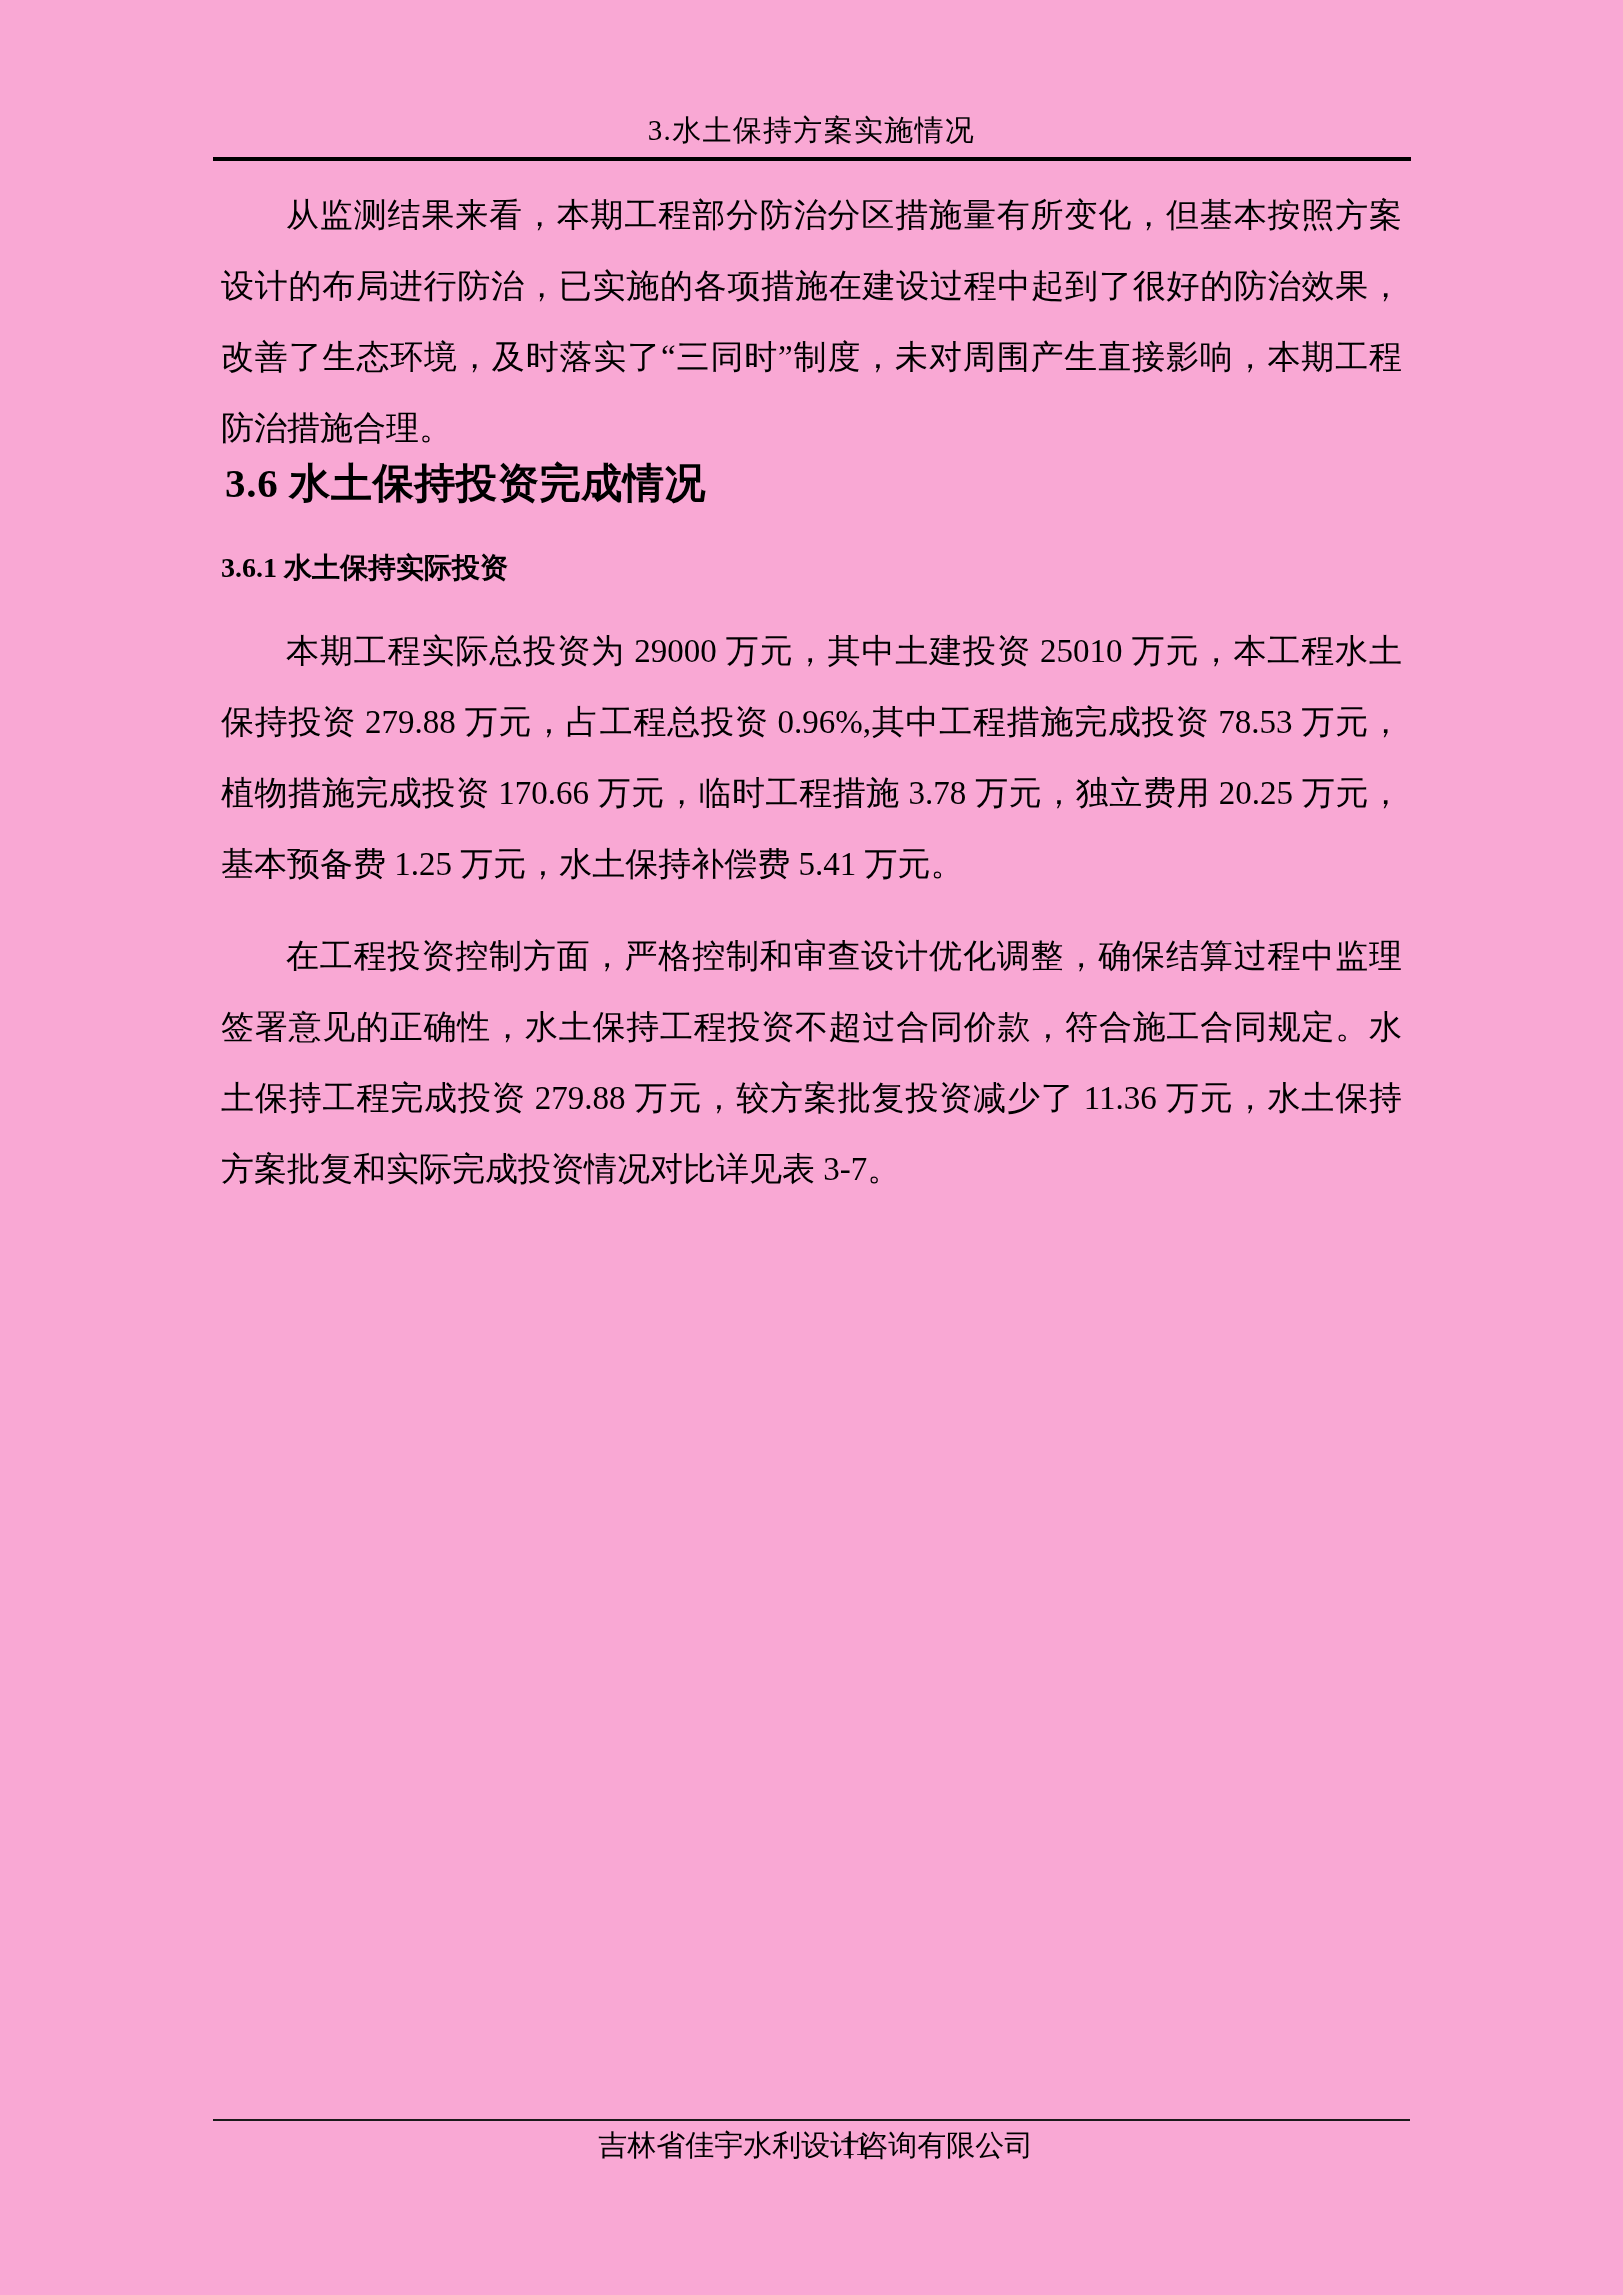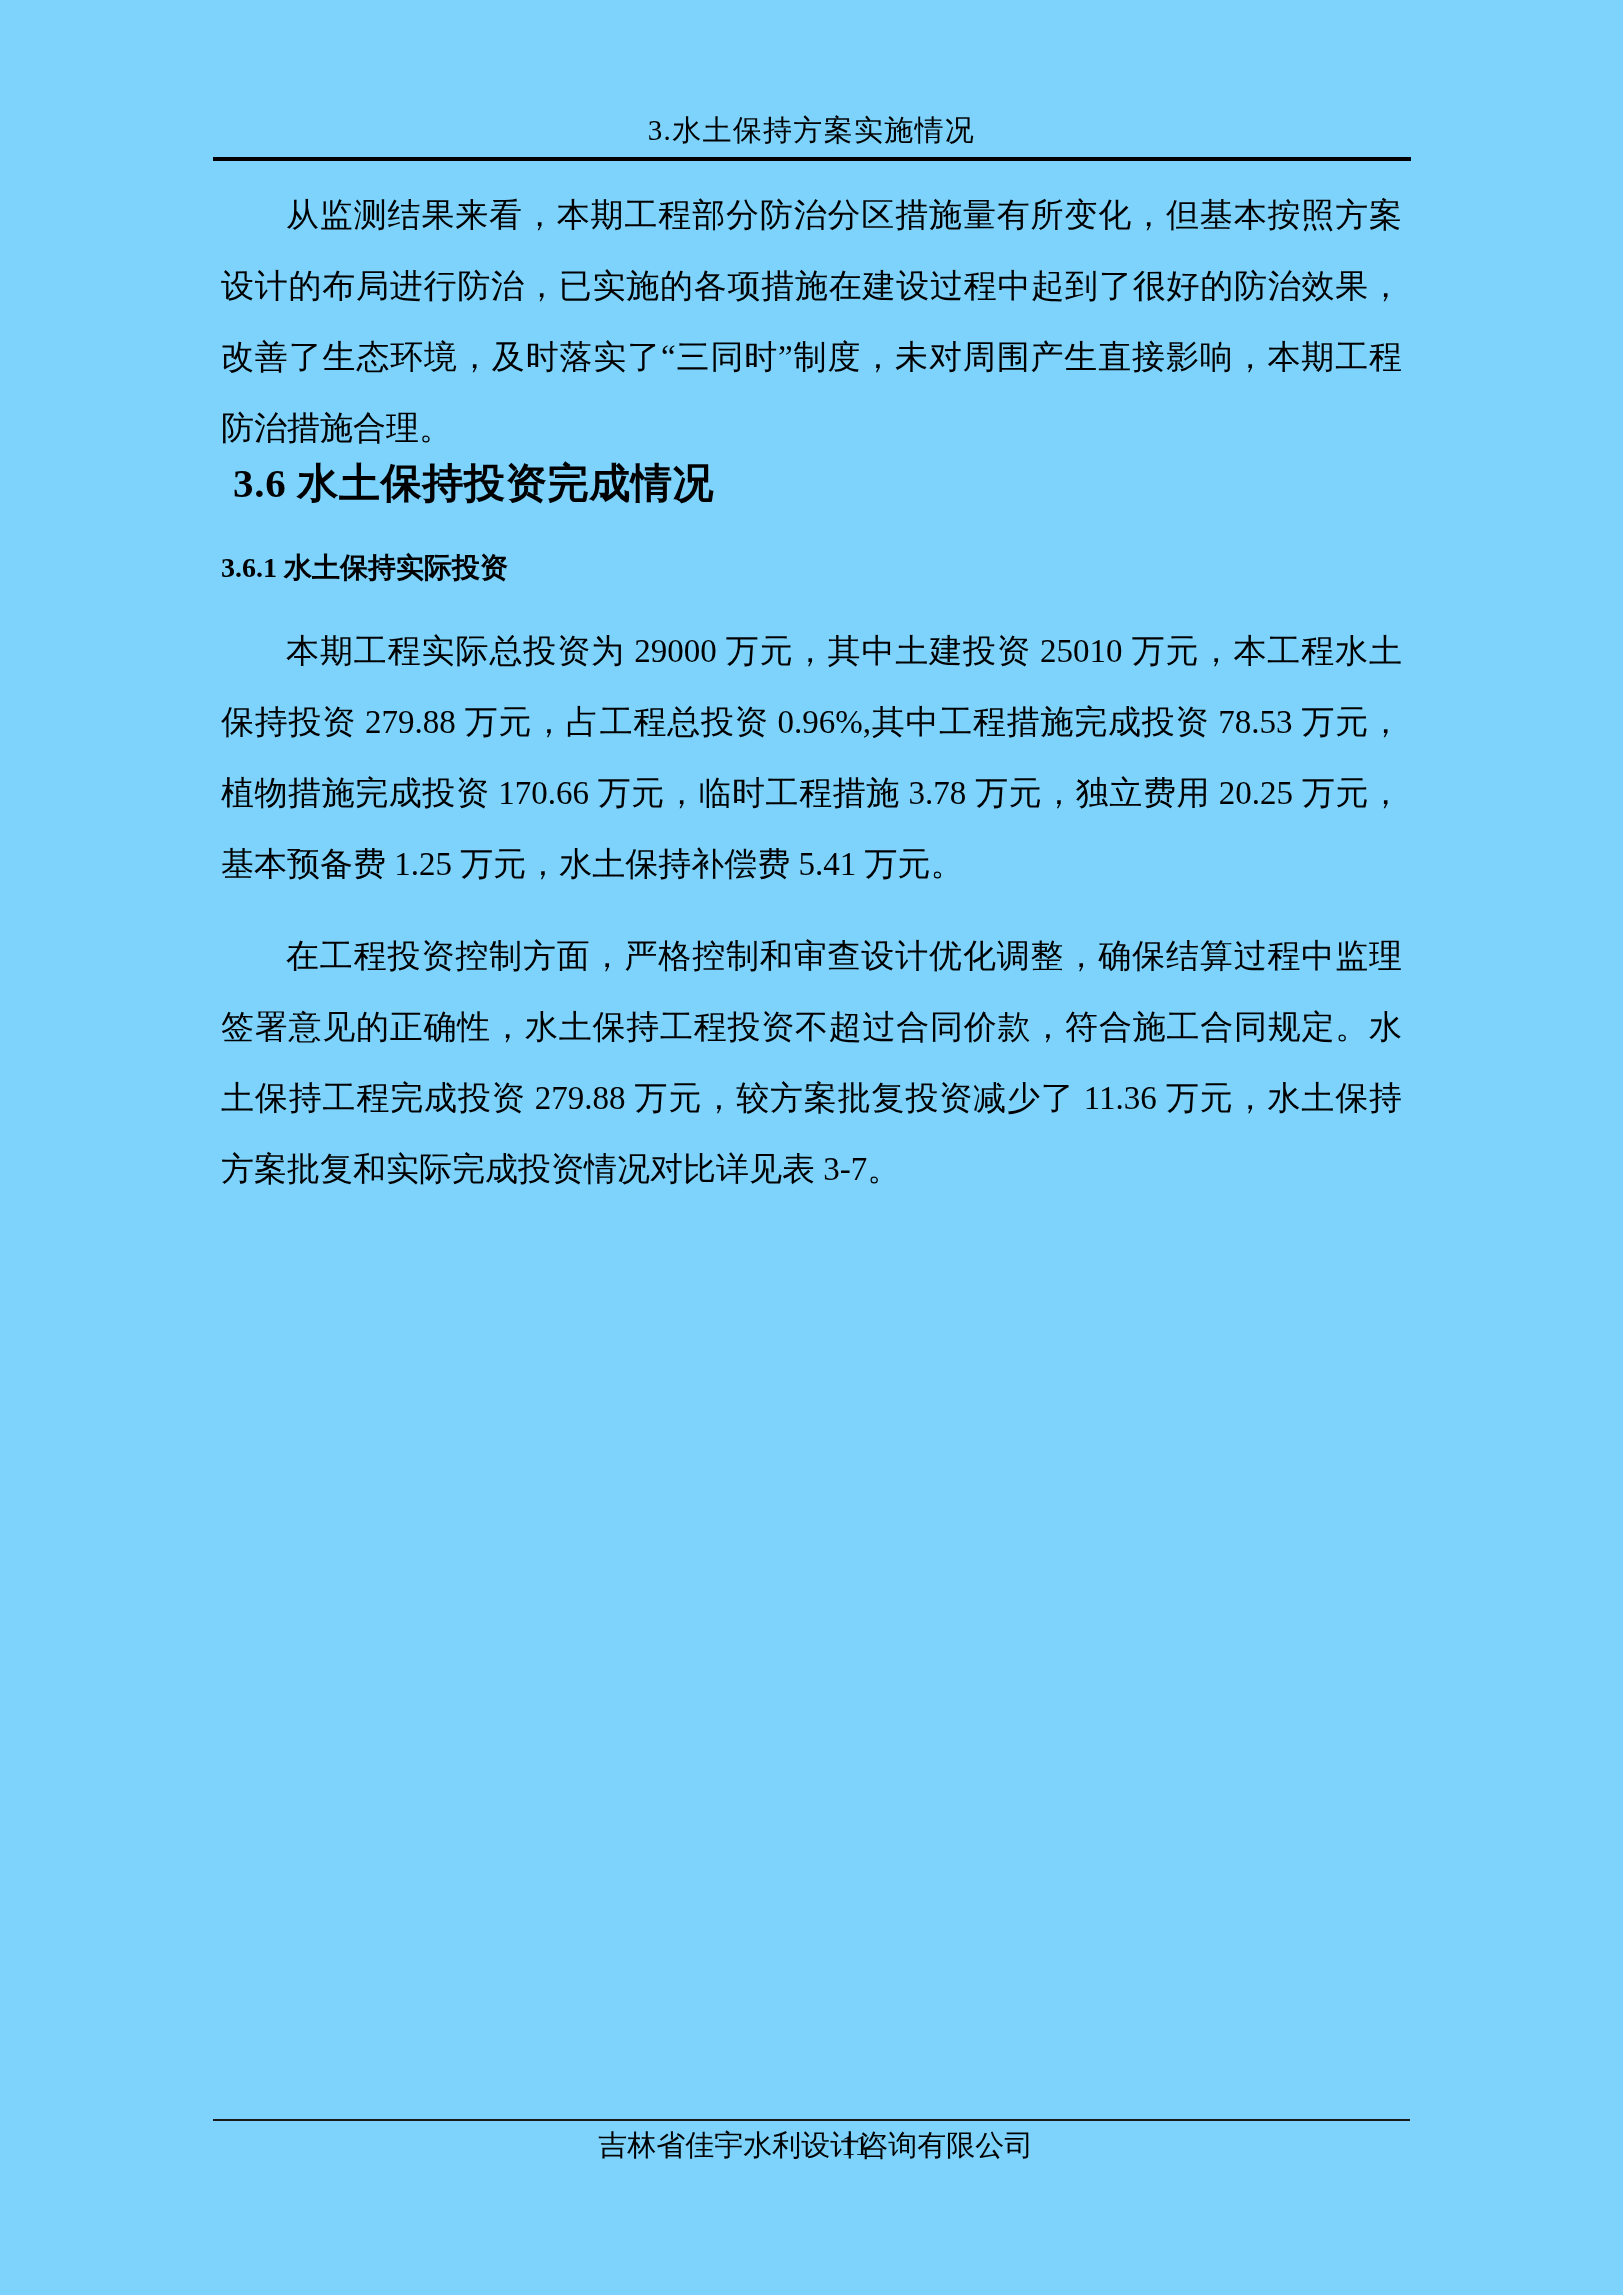--- a/index.html
+++ b/index.html
@@ -8,21 +8,21 @@
     height: 2295px;
     background: #ffffff;
     position: relative;
     color: #000000;
     font-family: "Liberation Serif", "DejaVu Serif", serif;
     overflow: hidden;
   }
   .page {
     position: absolute;
     inset: 0;
-    background: #7dd3fc;
+    background: #f9a8d4;
   }
   .text-col {
     position: absolute;
     left: 221px;
     top: 0;
     width: 1181px;
   }
   
   .doc-header-title {
     margin-top: 111px;
@@ -43,21 +43,21 @@
     line-height: 71px;
     text-align: justify;
     text-indent: 65px;
     word-break: break-all;
   }
   .para-1 { margin-top: 19.6px; }
   .para-2 { margin-top: 23.6px; }
   .para-3 { margin-top: 21.6px; }
   
   .h-sec {
-    margin: 12px;
+    margin: 4px;
     font-weight: 700;
     font-size: 41px;
     line-height: 52px;
     letter-spacing: 0.7px;
   }
   .h-36 { margin-top: -7.2px; }
   .h-sub {
     margin: 0;
     font-weight: 700;
     font-size: 28px;

